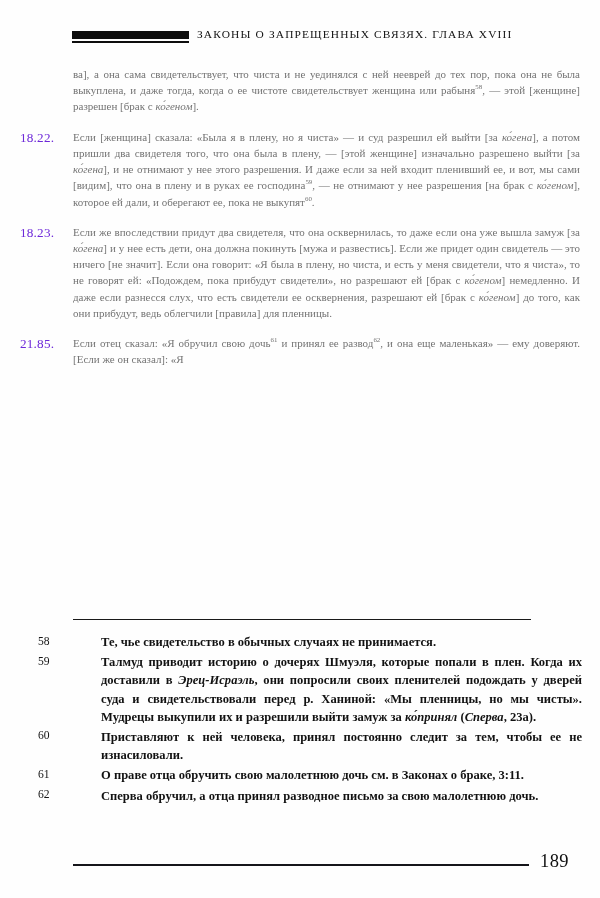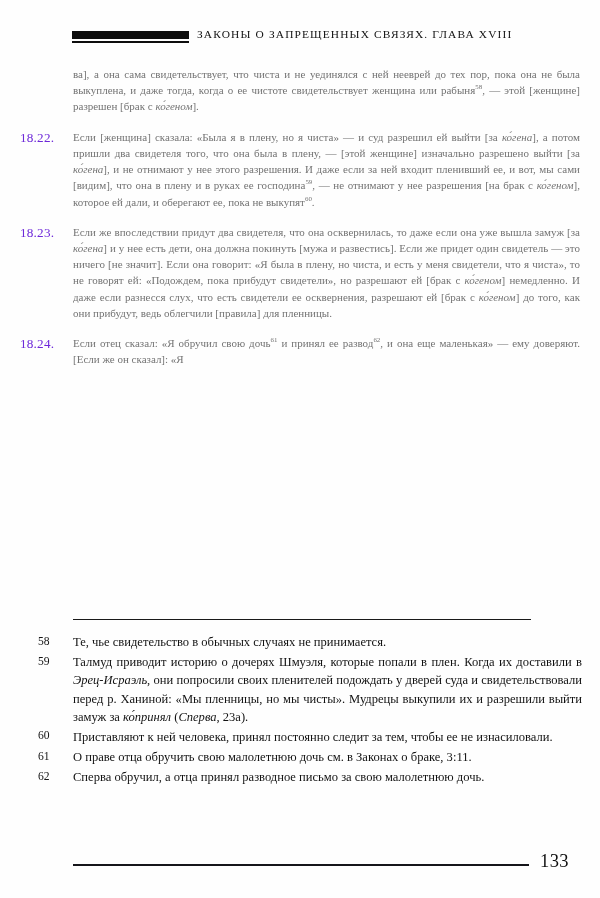--- a/index.html
+++ b/index.html
@@ -136,25 +136,26 @@
   .fn-num {
     position: absolute;
     left: 18px;
     top: 1.5px;
     width: 26px;
     font-size: 11.6px;
     font-variant-numeric: oldstyle-nums;
     color: #141414;
   }
   .fn-text {
-    margin-left: 53px;
+    margin-left: 81px;
     font-size: 12.55px;
     line-height: 1.45;
     text-align: justify;
     color: #121212;
+    font-weight: bold;
   }
   .fn-text i, .fn-text em { font-style: italic; }
 
   
   .folio-rule {
     position: absolute;
     left: 73px;
     top: 864px;
     width: 456px;
     height: 1.5px;
@@ -190,21 +191,21 @@
       <div class="para-num">18.22.</div>
       <div class="para-body">Если [женщина] сказала: «Была я в плену, но я чиста» — и суд разрешил ей выйти [за <i>ко́гена</i>], а потом пришли два свидетеля того, что она была в плену, — [этой женщине] изначально раз­решено выйти [за <i>ко́гена</i>], и не отнимают у нее этого разреше­ния. И даже если за ней входит пленивший ее, и вот, мы сами [видим], что она в плену и в руках ее господина<span class="sup">59</span>, — не отни­мают у нее разрешения [на брак с <i>ко́геном</i>], которое ей дали, и оберегают ее, пока не выкупят<span class="sup">60</span>.</div>
     </div>
 
     <div class="para">
       <div class="para-num">18.23.</div>
       <div class="para-body">Если же впоследствии придут два свидетеля, что она оскверни­лась, то даже если она уже вышла замуж [за <i>ко́гена</i>] и у нее есть дети, она должна покинуть [мужа и развестись]. Если же при­дет один свидетель — это ничего [не значит]. Если она говорит: «Я была в плену, но чиста, и есть у меня свидетели, что я чиста», то не говорят ей: «Подождем, пока прибудут свидетели», но раз­решают ей [брак с <i>ко́геном</i>] немедленно. И даже если разнесся слух, что есть свидетели ее осквернения, разрешают ей [брак с <i>ко́геном</i>] до того, как они прибудут, ведь облегчили [правила] для пленницы.</div>
     </div>
 
     <div class="para">
-      <div class="para-num">18.24.</div>
+      <div class="para-num">21.85.</div>
       <div class="para-body">Если отец сказал: «Я обручил свою дочь<span class="sup">61</span> и принял ее развод<span class="sup">62</span>, и она еще маленькая» — ему доверяют. [Если же он сказал]: «Я</div>
     </div>
 
   </div>
 
   <div class="footnote-rule"></div>
 
   <div class="footnotes">
 
     <div class="fn">
@@ -228,15 +229,15 @@
     </div>
 
     <div class="fn">
       <div class="fn-num">62</div>
       <div class="fn-text">Сперва обручил, а отца принял разводное письмо за свою малолетнюю дочь.</div>
     </div>
 
   </div>
 
   <div class="folio-rule"></div>
-  <div class="folio-num">133</div>
+  <div class="folio-num">189</div>
 
 </div>
 
 </body></html>

